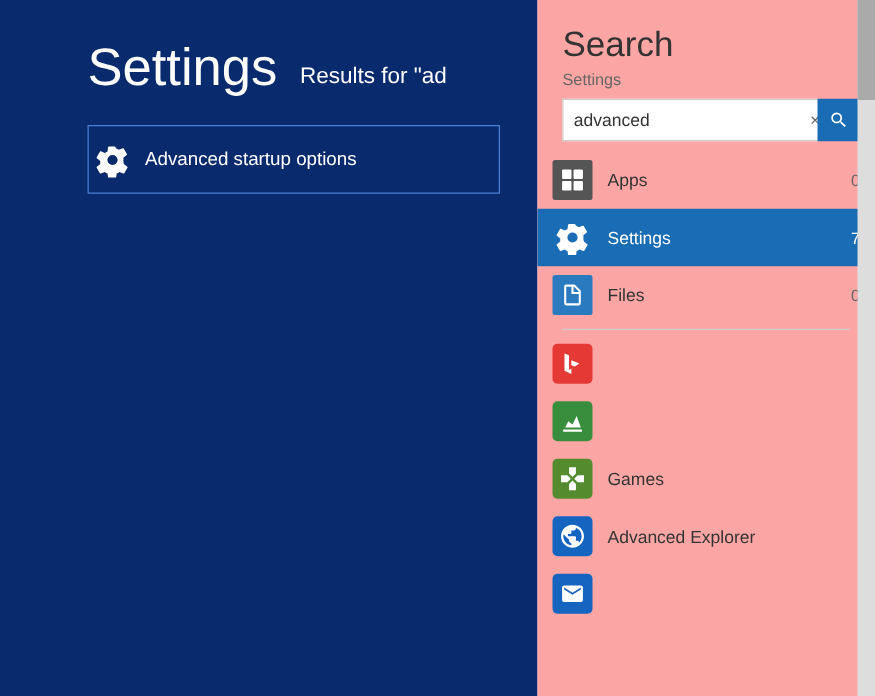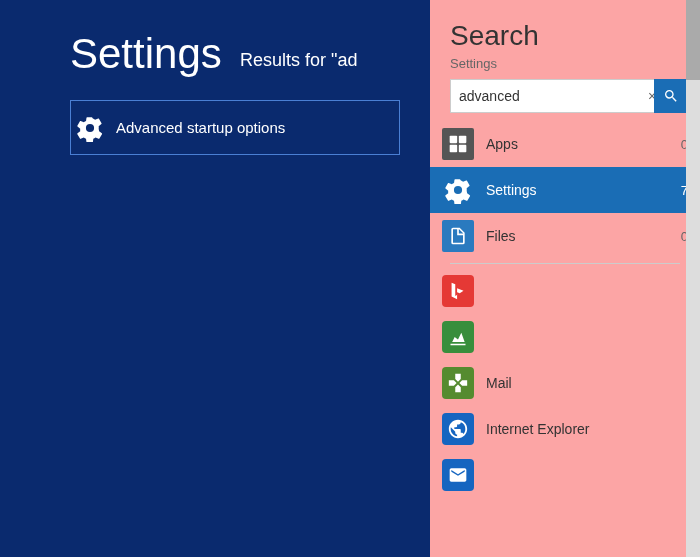--- a/index.html
+++ b/index.html
@@ -329,30 +329,30 @@
         </svg>
       </div>
     </div>
 
     <div class="category-item">
       <div class="category-icon icon-games" style="border-radius:4px;">
         <svg width="22" height="22" viewBox="0 0 24 24" fill="white">
           <path d="M15 7.5V2H9v5.5l3 3 3-3zM7.5 9H2v6h5.5l3-3-3-3zM9 16.5V22h6v-5.5l-3-3-3 3zM16.5 9l-3 3 3 3H22V9h-5.5z"></path>
         </svg>
       </div>
-      <span class="category-label">Mail</span>
+      <span class="category-label">Games</span>
     </div>
 
     <div class="category-item">
       <div class="category-icon icon-ie" style="border-radius:4px;">
         <svg width="22" height="22" viewBox="0 0 24 24" fill="white">
           <path d="M12 2C6.48 2 2 6.48 2 12s4.48 10 10 10 10-4.48 10-10S17.52 2 12 2zm-1 17.93c-3.94-.49-7-3.85-7-7.93 0-.62.08-1.21.21-1.79L9 15v1c0 1.1.9 2 2 2v1.93zm6.9-2.54c-.26-.81-1-1.39-1.9-1.39h-1v-3c0-.55-.45-1-1-1H8v-2h2c.55 0 1-.45 1-1V7h2c1.1 0 2-.9 2-2v-.41A7.984 7.984 0 0120 12c0 2.08-.81 3.98-2.1 5.39z"></path>
         </svg>
       </div>
-      <span class="category-label">Internet Explorer</span>
+      <span class="category-label">Advanced Explorer</span>
     </div>
 
     <div class="category-item">
       <div class="category-icon icon-mail" style="border-radius:4px;">
         <svg width="20" height="20" viewBox="0 0 24 24" fill="white">
           <path d="M20 4H4c-1.1 0-2 .9-2 2v12c0 1.1.9 2 2 2h16c1.1 0 2-.9 2-2V6c0-1.1-.9-2-2-2zm0 4l-8 5-8-5V6l8 5 8-5v2z"></path>
         </svg>
       </div>
     </div>
   </div>

